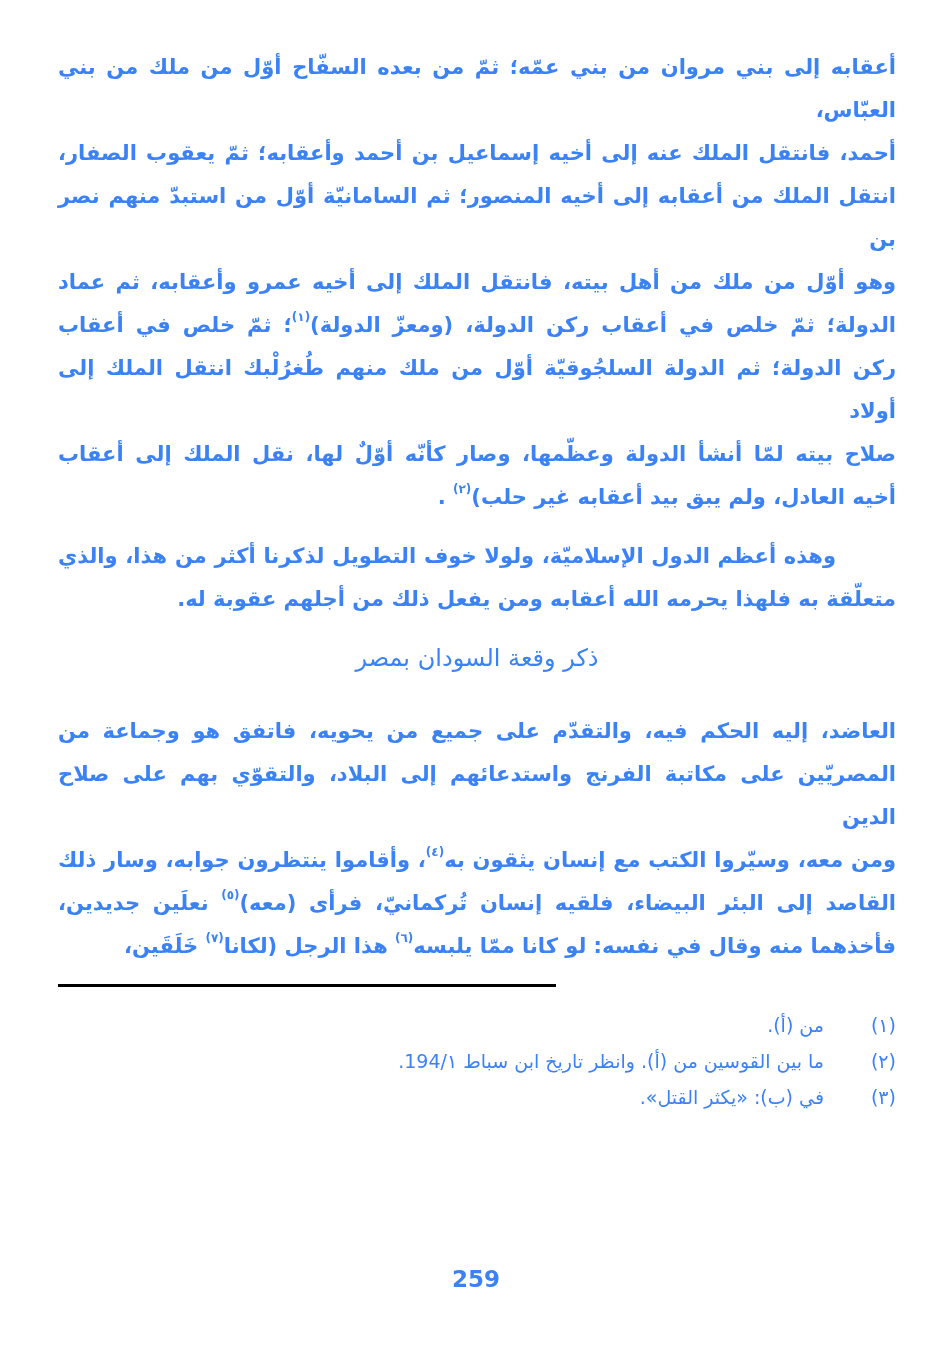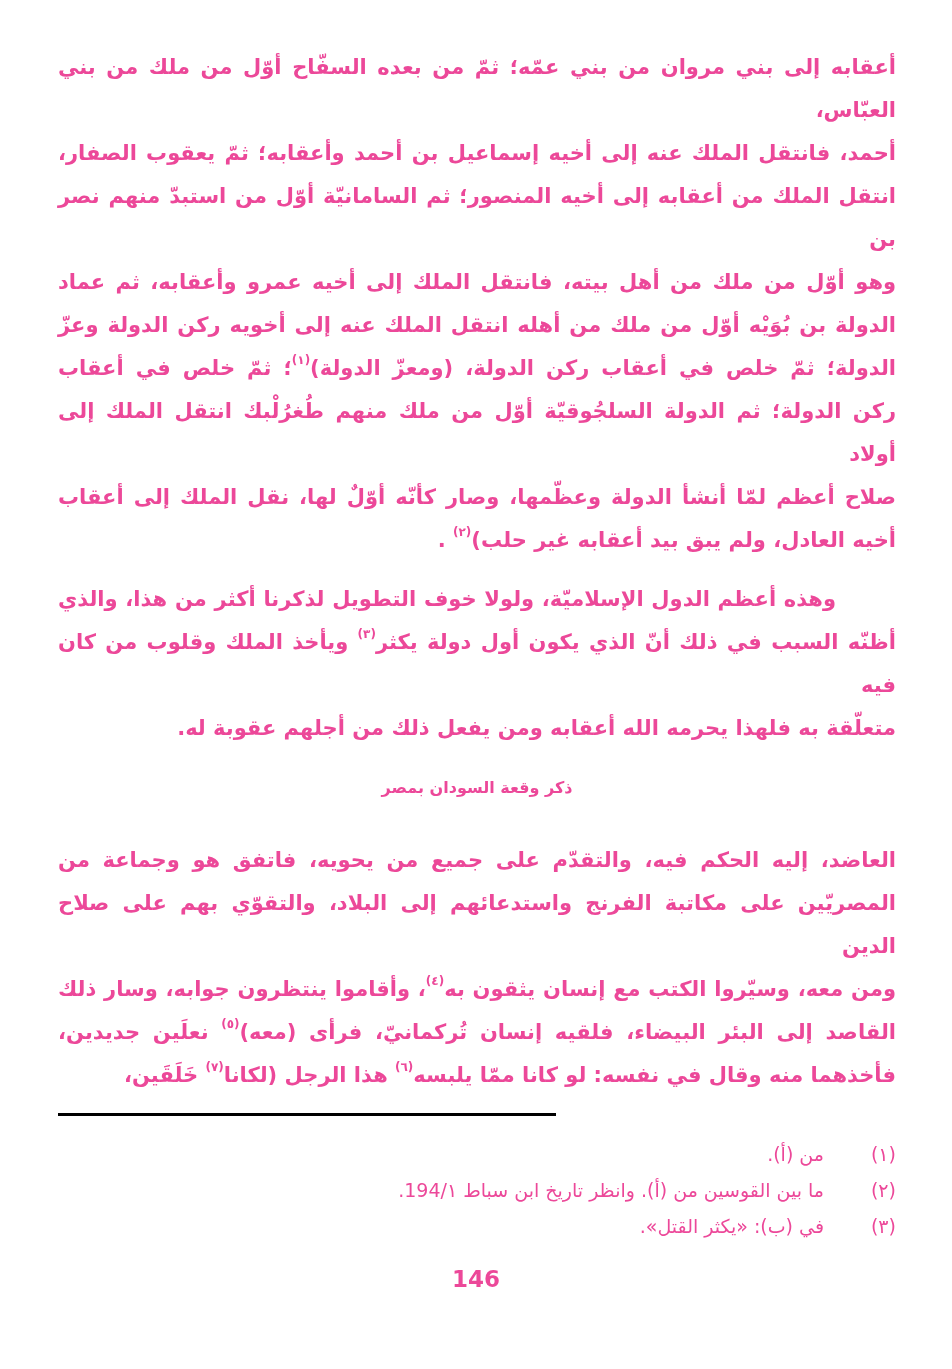--- a/index.html
+++ b/index.html
@@ -8,21 +8,21 @@
     background: #e8e8e8;
   }
   .page {
     position: relative;
     width: 952px;
     height: 1369px;
     margin: 0 auto;
     background: #ffffff;
     direction: rtl;
     font-family: "DejaVu Sans", sans-serif;
-    color: #ec4899;
+    color: #3b82f6;
     overflow: hidden;
   }
   .text-block {
     position: absolute;
     top: 46px;
     right: 56px;
     left: 58px;
   }
   .para { margin: 0 0 16px 0; }
   .line {
@@ -35,22 +35,22 @@
   .line.last { text-align-last: right; }
   .line.indent { padding-right: 60px; }
   sup.fnref {
     font-size: 12px;
     font-weight: bold;
     line-height: 0;
     position: relative;
     top: -3px;
   }
   .section-heading {
-    font-size: 16px;
-    font-weight: bold;
+    font-size: 24px;
+    font-weight: normal;
     text-align: center;
     line-height: 43px;
     margin: 14px 0 30px 0;
   }
   .footnote-sep {
     width: 498px;
     height: 3px;
     background: #000;
     margin: 3px auto 20px 0; 
   }
@@ -84,29 +84,27 @@
 <body>
 
 <div class="page">
   <div class="text-block">
     <div>
         <div class="para">
           <div class="line"><span>أعقابه إلى بني مروان من بني عمّه؛ ثمّ من بعده السفّاح أوّل من ملك من بني العبّاس،</span></div>
           <div class="line"><span>أحمد، فانتقل الملك عنه إلى أخيه إسماعيل بن أحمد وأعقابه؛ ثمّ يعقوب الصفار،</span></div>
           <div class="line"><span>انتقل الملك من أعقابه إلى أخيه المنصور؛ ثم السامانيّة أوّل من استبدّ منهم نصر بن</span></div>
           <div class="line"><span>وهو أوّل من ملك من أهل بيته، فانتقل الملك إلى أخيه عمرو وأعقابه، ثم عماد</span></div>
-          <div class="line"><span>الدولة بن بُوَيْه أوّل من ملك من أهله انتقل الملك عنه إلى أخويه ركن الدولة وعزّ</span></div>
           <div class="line"><span>الدولة؛ ثمّ خلص في أعقاب ركن الدولة، (ومعزّ الدولة)</span><sup class="fnref">(١)</sup><span>؛ ثمّ خلص في أعقاب</span></div>
           <div class="line"><span>ركن الدولة؛ ثم الدولة السلجُوقيّة أوّل من ملك منهم طُغرُلْبك انتقل الملك إلى أولاد</span></div>
-          <div class="line"><span>صلاح أعظم لمّا أنشأ الدولة وعظّمها، وصار كأنّه أوّلٌ لها، نقل الملك إلى أعقاب</span></div>
+          <div class="line"><span>صلاح بيته لمّا أنشأ الدولة وعظّمها، وصار كأنّه أوّلٌ لها، نقل الملك إلى أعقاب</span></div>
           <div class="line last"><span>أخيه العادل، ولم يبق بيد أعقابه غير حلب)</span><sup class="fnref">(٢)</sup><span> .</span></div>
         </div>
         <div class="para">
           <div class="line indent"><span>وهذه أعظم الدول الإسلاميّة، ولولا خوف التطويل لذكرنا أكثر من هذا، والذي</span></div>
-          <div class="line"><span>أظنّه السبب في ذلك أنّ الذي يكون أول دولة يكثر</span><sup class="fnref">(٣)</sup><span> ويأخذ الملك وقلوب من كان فيه</span></div>
           <div class="line last"><span>متعلّقة به فلهذا يحرمه الله أعقابه ومن يفعل ذلك من أجلهم عقوبة له.</span></div>
         </div>
         <div class="section-heading">ذكر وقعة السودان بمصر</div>
         <div class="para">
           <div class="line"><span>العاضد، إليه الحكم فيه، والتقدّم على جميع من يحويه، فاتفق هو وجماعة من</span></div>
           <div class="line"><span>المصريّين على مكاتبة الفرنج واستدعائهم إلى البلاد، والتقوّي بهم على صلاح الدين</span></div>
           <div class="line"><span>ومن معه، وسيّروا الكتب مع إنسان يثقون به</span><sup class="fnref">(٤)</sup><span>، وأقاموا ينتظرون جوابه، وسار ذلك</span></div>
           <div class="line"><span>القاصد إلى البئر البيضاء، فلقيه إنسان تُركمانيّ، فرأى (معه)</span><sup class="fnref">(٥)</sup><span> نعلَين جديدين،</span></div>
           <div class="line last"><span>فأخذهما منه وقال في نفسه: لو كانا ممّا يلبسه</span><sup class="fnref">(٦)</sup><span> هذا الرجل (لكانا</span><sup class="fnref">(٧)</sup><span> خَلَقَين،</span></div>
         </div>
@@ -120,14 +118,14 @@
         <div class="footnote-row">
           <span class="fn-num">(٢)</span>
           <span class="fn-text">ما بين القوسين من (أ). وانظر تاريخ ابن سباط 194/١.</span>
         </div>
         <div class="footnote-row">
           <span class="fn-num">(٣)</span>
           <span class="fn-text">في (ب): «يكثر القتل».</span>
         </div>
       </div>
   </div>
-  <div class="page-number">146</div>
+  <div class="page-number">259</div>
 </div>
 
 </body></html>

